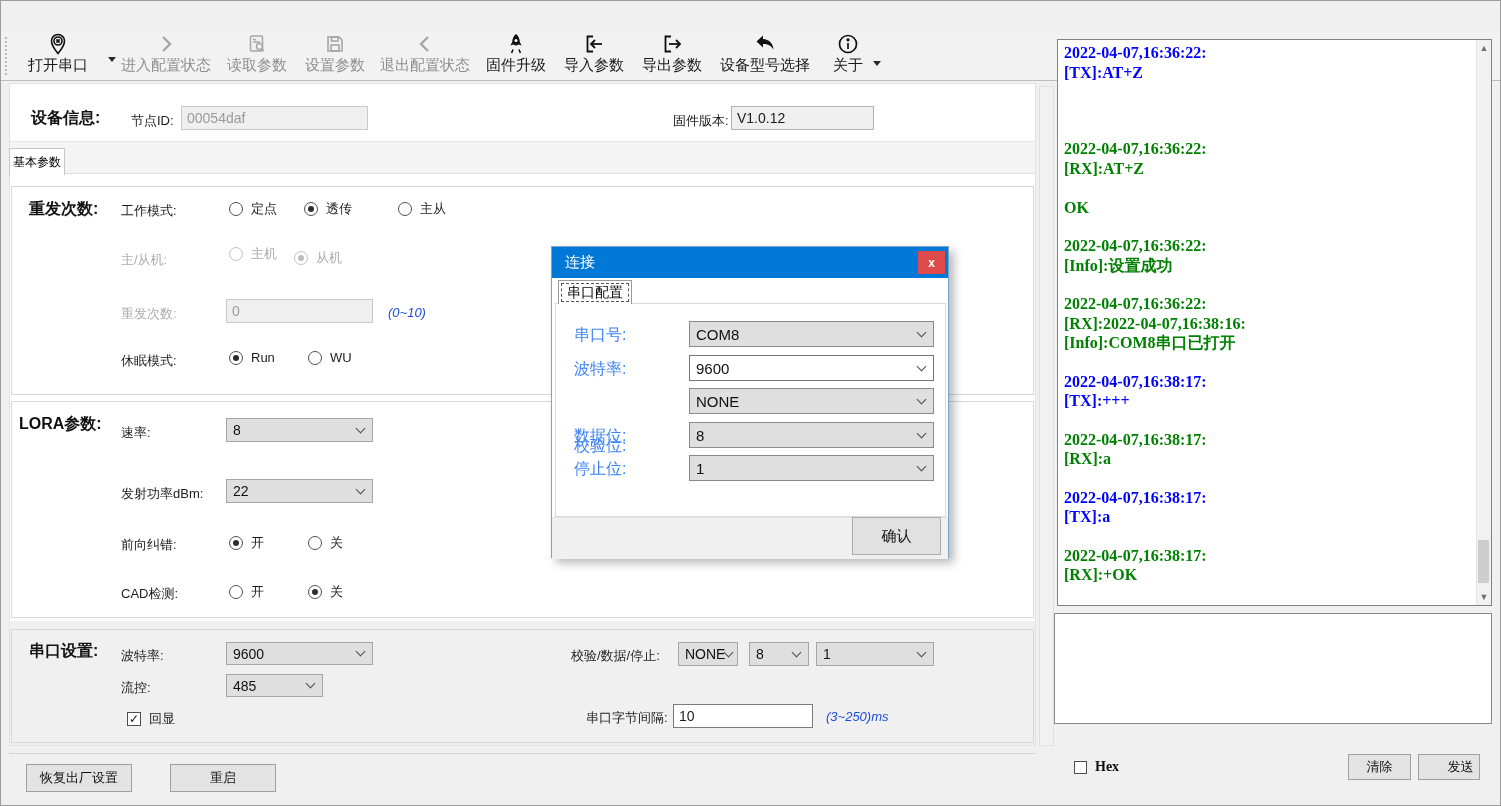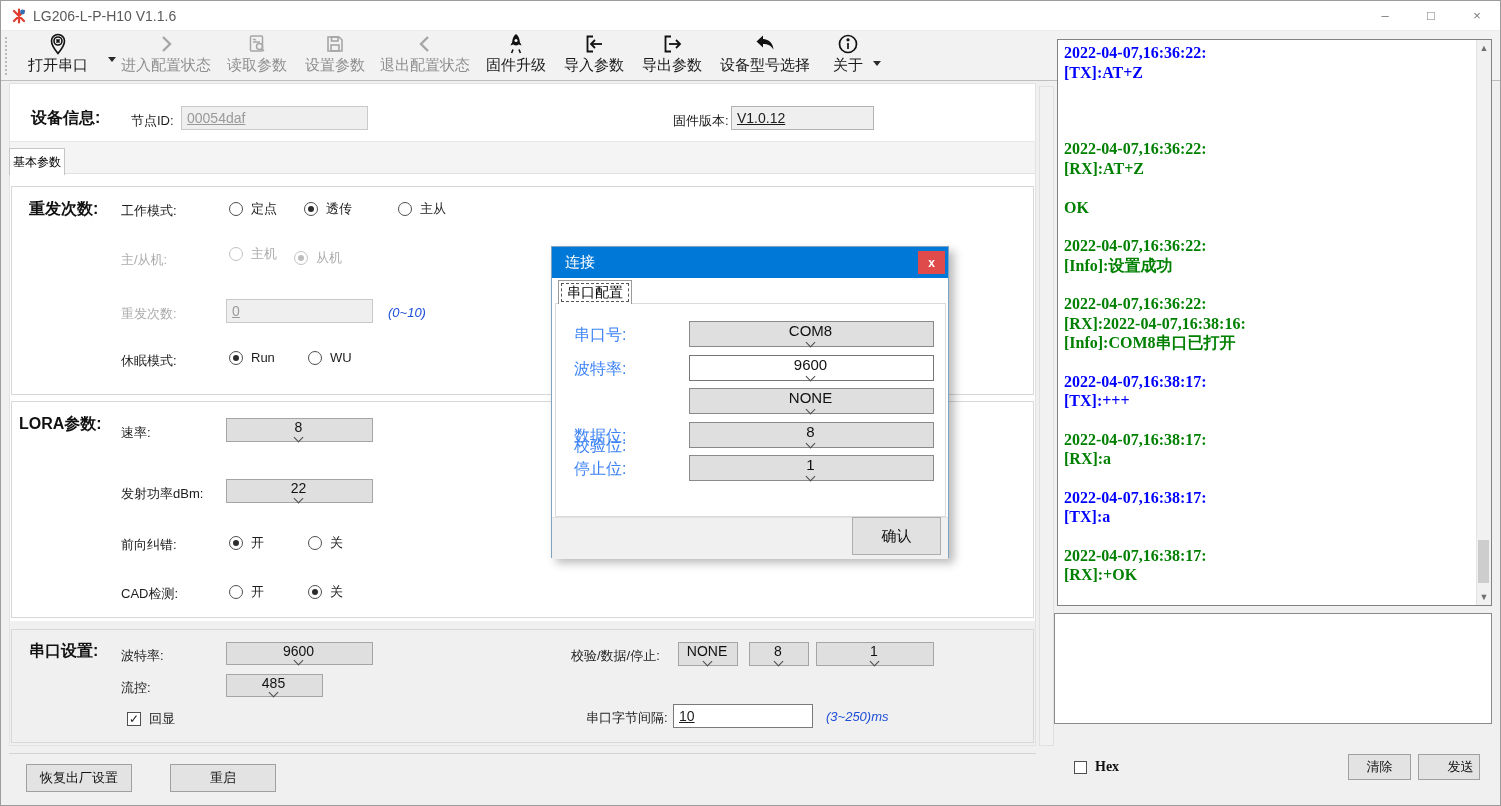--- a/index.html
+++ b/index.html
@@ -30,24 +30,24 @@
   .tab { left:8px; top:147px; width:56px; height:27px; background:#ffffff; border:1px solid #c6c6c6; border-bottom:none; font-size:12px; display:flex; align-items:center; justify-content:center; }
   .graybottom { left:9px; top:620px; width:1025px; height:124px; background:#f0f0f0; }
   .groupbox { position:absolute; background:#ffffff; border:1px solid #d8d8d8; }
   .groupbox.gray { background:#f0f0f0; }
   .sec-title { font-size:16px; font-weight:bold; color:#111; white-space:nowrap; }
   .flabel { font-size:13px; color:#1c1c1c; white-space:nowrap; }
   .flabel.dis { color:#ababab; }
   .hint { font-size:13px; color:#1d4ed8;font-style:italic; }
 
   
-  .combo { display:flex; align-items:center; justify-content:space-between; background:#dfdfdf; border:1px solid #a5a5a5; padding:0 8px 0 6px; font-size:14px; color:#111;flex-direction:column; }
+  .combo { display:flex; align-items:center; justify-content:space-between; background:#dfdfdf; border:1px solid #a5a5a5; padding:0 8px 0 6px; font-size:14px; color:#111; }
   .combo.white { background:#ffffff; border-color:#767676; }
   .combo .chev { width:7px; height:7px; border-right:1.6px solid #4d4d4d; border-bottom:1.6px solid #4d4d4d; transform:rotate(45deg); margin-top:-4px; flex:none; }
-  .tinput { background:#efefef; border:1px solid #b3b3b3; font-size:14px; color:#1c1c1c; padding:0 5px; display:flex; align-items:center;text-decoration:underline; }
+  .tinput { background:#efefef; border:1px solid #b3b3b3; font-size:14px; color:#1c1c1c; padding:0 5px; display:flex; align-items:center; }
   .tinput.dis { color:#9a9a9a; border-color:#c9c9c9; }
   .tinput.white { background:#fff; border:1px solid #7a7a7a; }
   .ropt { position:absolute; display:flex; align-items:center; gap:8px; }
   .radio { width:14px; height:14px; border:1px solid #4f4f4f; border-radius:50%; background:#fff; position:relative; flex:none; }
   .radio.checked::after { content:""; position:absolute; inset:3px; background:#2d2d2d; border-radius:50%; }
   .radio.dis { border-color:#c2c2c2; }
   .radio.dis.checked::after { background:#bdbdbd; }
   .rlab { font-size:13px; color:#1c1c1c; }
   .rlab.dis { color:#ababab; }
   .cbx { width:14px; height:14px; border:1px solid #4f4f4f; background:#fff; font-size:12px; line-height:12px; text-align:center; color:#222; flex:none; }
@@ -79,34 +79,20 @@
   .dlg-footer { position:absolute; left:0; top:270px; width:100%; height:42px; background:#f0f0f0; border-top:1px solid #e2e2e2; }
   .dlg-confirm { position:absolute; left:300px; top:270px; width:89px; height:38px; background:#e1e1e1; border:1px solid #adadad; font-size:15px; display:flex; align-items:center; justify-content:center; color:#111; }
 
   svg { display:block; }
 </style>
 </head>
 <body>
 
 <div class="window">
 
-  <div class="abs titlebar">
-    <span class="abs" style="left:10px;top:7px;">
-      <svg width="16" height="16" viewBox="0 0 16 16">
-        <path d="M3 3 L13 13 M13 3 L3 13 M8 1.5 V14.5" stroke="#e03c2f" stroke-width="2.2" stroke-linecap="round"></path>
-        <circle cx="11.5" cy="4" r="2.4" fill="#2e6fb5"></circle>
-      </svg>
-    </span>
-    <span class="title-text" style="margin-left:32px;">LG206-L-P-H10 V1.1.6</span>
-    <div class="win-controls">
-      <div class="win-btn">–</div>
-      <div class="win-btn">□</div>
-      <div class="win-btn">×</div>
-    </div>
-  </div>
 
   <div class="abs toolbar"></div>
   <div class="abs tb-grip"></div>
 
   <div class="tb-item" style="left:14px;width:86px;">
     <span class="tb-ic">
       <svg width="22" height="22" viewBox="0 0 22 22" fill="none" stroke="#111" stroke-width="1.6">
         <path d="M11 1.5a6.5 6.5 0 0 0-6.5 6.5c0 4.8 6.5 12.5 6.5 12.5s6.5-7.7 6.5-12.5A6.5 6.5 0 0 0 11 1.5z"></path>
         <circle cx="11" cy="8" r="4"></circle>
         <path d="M9.4 6.4 L12.6 9.6 M12.6 6.4 L9.4 9.6"></path>

